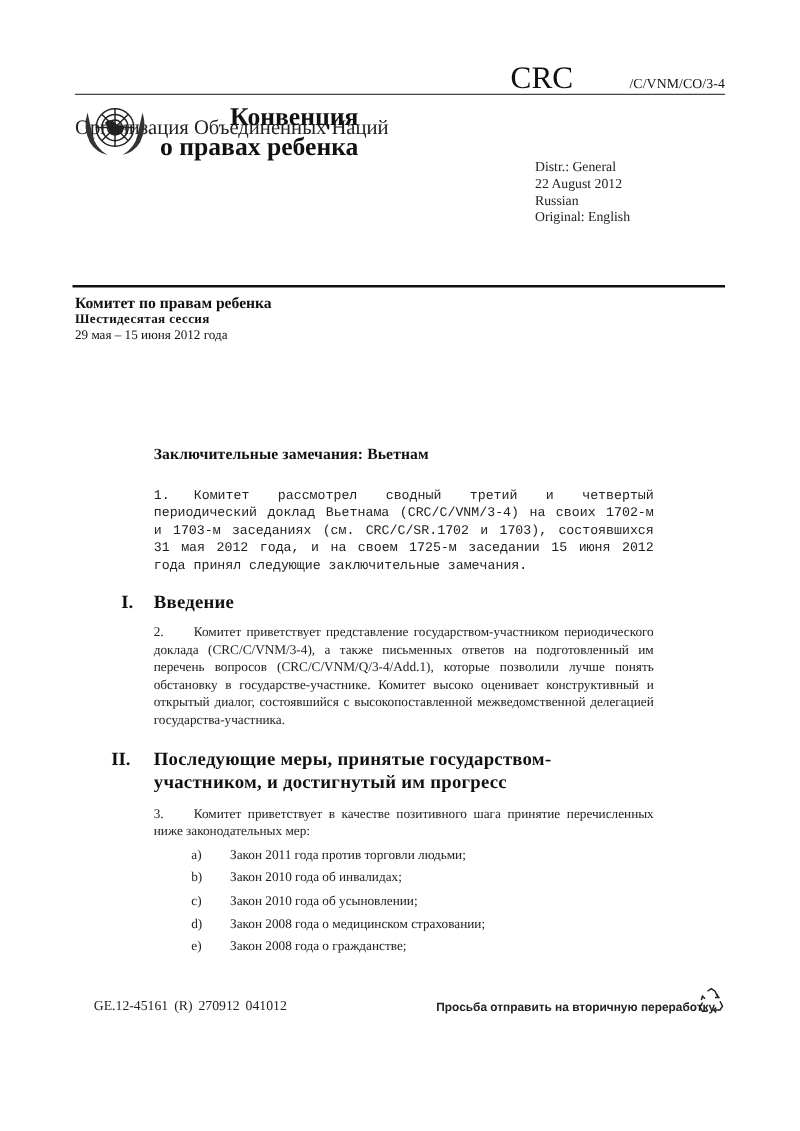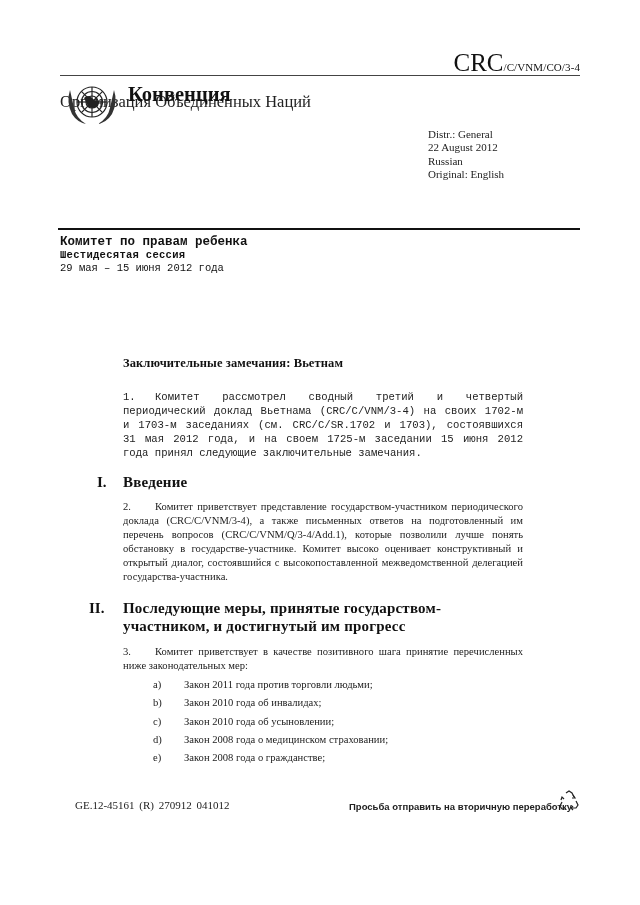--- a/index.html
+++ b/index.html
@@ -2,27 +2,27 @@
 <html><head>
 <meta charset="utf-8">
 <style>
   html, body { margin:0; padding:0; background:#ffffff; }
   body { width:640px; height:905px; position:relative; overflow:hidden;
          font-family:"Liberation Serif", "DejaVu Serif", serif; color:#111; }
   .abs { position:absolute; }
   .org { left:60px; top:54px; font-size:16.5px; color:#222;margin-top:38px; }
   .symbol { right:60px; top:49px; white-space:nowrap; color:#111; }
   .symbol .big { font-size:25px; }
-  .symbol .small { font-size:11px; letter-spacing:0.1px; }
+  .symbol .small { font-size:11px; letter-spacing:0.1px;margin-left:45px; }
   .rule-top { left:60px; top:75px; width:520px; height:1px; background:#444; }
   .logo { left:64px; top:80px; width:56px; height:46px; }
   .conv-title { left:128px; top:82px; font-size:20.5px; font-weight:bold; line-height:24px;text-align:right; }
   .distr { left:428px; top:88px; font-size:11px; line-height:13.3px; color:#222;margin-top:40px; }
   .rule-thick { left:58px; top:228px; width:522px; height:2px; background:#111; }
-  .committee { left:60px; top:236px; font-size:12px; line-height:13px;font-family:Liberation Mono, monospace; }
+  .committee { left:60px; top:236px; font-size:12px; line-height:13px; }
   .committee .c1 { font-weight:bold; font-size:12.5px; }
   .committee .c2 { font-weight:bold; font-size:10.5px; letter-spacing:0.3px; }
   .committee .c3 { font-size:10.5px; }
   .main-title { left:123px; top:294px; width:400px; font-size:14.5px; font-weight:bold; line-height:18px; letter-spacing:0.2px; }
   .subtitle { left:123px; top:356px; font-size:12.5px; font-weight:bold; letter-spacing:0.1px; }
   .para { left:123px; width:400px; font-size:10.6px; line-height:13.9px; text-align:justify; color:#222; }
   .para .num { display:inline-block; width:32px; }
   .h1 { font-size:15px; font-weight:bold; line-height:18px; }
   .h1 .roman { position:absolute; left:0; }
   .h1 .text { position:absolute; left:26px; width:380px; letter-spacing:0.2px; }
@@ -57,20 +57,21 @@
   </g>
   <path d="M20 18 q4 -4 8 0 q3 4 8 2 l-2 6 q-5 4 -10 0 z" fill="#222"></path>
   <g fill="#333">
     <path d="M6 10 q-4 12 2 24 q5 8 14 10 q-10 -6 -12 -16 q-2 -9 -4 -18z"></path>
     <path d="M50 10 q4 12 -2 24 q-5 8 -14 10 q10 -6 12 -16 q2 -9 4 -18z"></path>
   </g>
 </svg>
 
 <div class="abs conv-title">
   <div>Конвенция</div>
+  <div>о правах ребенка</div>
 </div>
 
 <div class="abs distr">
   <div>Distr.: General</div>
   <div>22 August 2012</div>
   <div>Russian</div>
   <div>Original: English</div>
 </div>
 
 <div class="abs rule-thick"></div>

